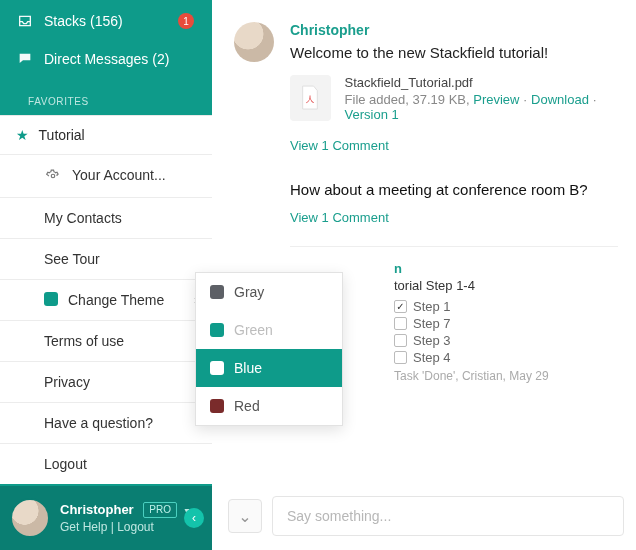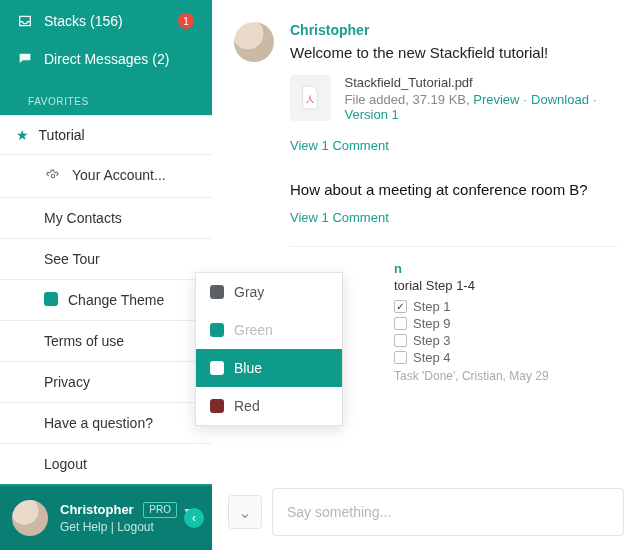--- a/index.html
+++ b/index.html
@@ -65,21 +65,21 @@
   .task-card { margin-left:100px; background:#fff; font-size:13px; color:#444; }
   .task-card .tc-title { color:#333; margin:2px 0 6px 0;}
   .task-card .step { display:flex; align-items:center; gap:6px; margin:2px 0; color:#666; }
   .task-card .chk { width:13px; height:13px; border:1px solid #bbb; border-radius:2px; display:inline-flex; align-items:center; justify-content:center; font-size:10px; color:#333;}
   .task-card .done .chk::after { content:"✓"; }
   .task-card .task-meta { color:#aaa; font-size:12px; margin-top:4px;}
 
   
   .composer { position:absolute; left:228px; right:12px; bottom:14px; display:flex; align-items:center; gap:10px;}
   .composer .exp { width:34px; height:34px; border:1px solid #e3e3e3; border-radius:4px; background:#fafafa; display:flex; align-items:center; justify-content:center; color:#999; cursor:pointer;}
-  .composer .inp { flex:1; height:48px; border:1px solid #e5e5e5; border-radius:4px; padding:0 14px; font-size:14px; color:#555; }
+  .composer .inp { flex:1; height:40px; border:1px solid #e5e5e5; border-radius:4px; padding:0 14px; font-size:14px; color:#555; }
   .composer .inp::placeholder { color:#b7b7b7; }
 
   .divider-h { border:0; border-top:1px solid #eee; margin: 6px 0 14px 0;}
 </style>
 </head>
 <body>
 
 <div class="app">
 
   <aside class="sidebar">
@@ -209,21 +209,21 @@
 
     <div class="task-card" style="margin-left:160px;">
       <div style="color:#1a9e8d; font-weight:bold; margin-bottom:2px;">n</div>
       <div class="tc-title">torial Step 1-4</div>
       <div class="step done">
           <span class="chk"></span>
           <span>Step 1</span>
         </div>
       <div class="step">
           <span class="chk"></span>
-          <span>Step 9</span>
+          <span>Step 7</span>
         </div>
       <div class="step">
           <span class="chk"></span>
           <span>Step 3</span>
         </div>
       <div class="step">
           <span class="chk"></span>
           <span>Step 4</span>
         </div>
       <div class="task-meta">Task 'Done', Cristian, May 29</div>

